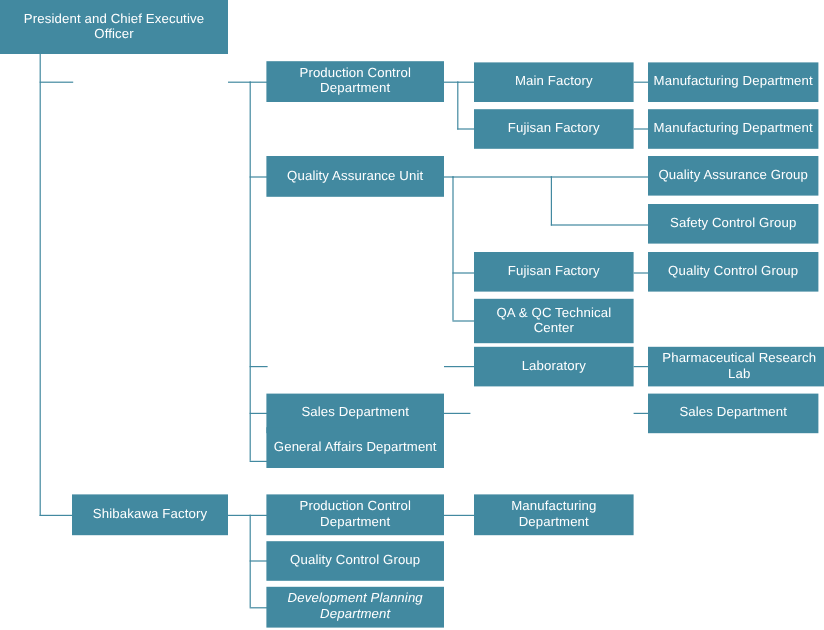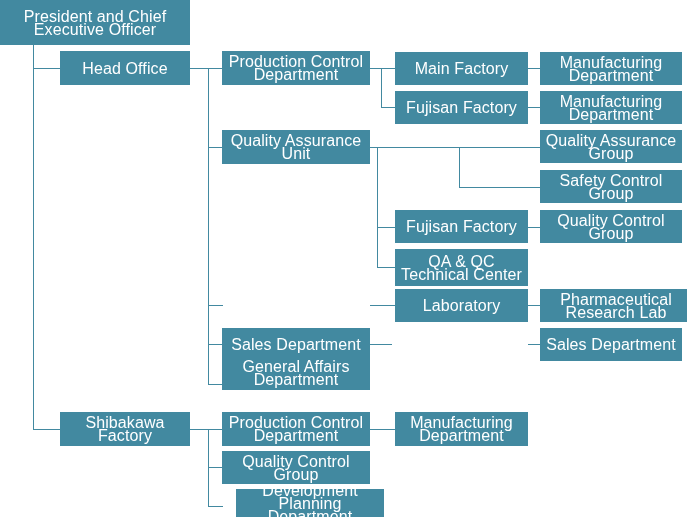--- a/index.html
+++ b/index.html
@@ -12,21 +12,21 @@
     width: 687px;
     height: 525px;
     background: #ffffff;
     font-family: "Liberation Sans", sans-serif;
     overflow: hidden;
   }
   .node {
     position: absolute;
     background: #4289a0;
     color: #ffffff;
-    font-size: 16px;
+    font-size: 11px;
     line-height: 13px;
     display: flex;
     align-items: center;
     justify-content: center;
     text-align: center;
     box-sizing: border-box;
     padding: 2px 4px;
     letter-spacing: 0.1px;
     z-index: 2;
   }
@@ -90,23 +90,20 @@
   <div class="conn h" style="left:208px; top:429px; width:15px;"></div>
   <div class="conn h" style="left:208px; top:467px; width:15px;"></div>
   <div class="conn h" style="left:208px; top:506px; width:15px;"></div>
 
   <div class="conn h" style="left:370px; top:429px; width:26px;"></div>
 
   <div class="node" style="left:0px; top:0px; width:190px; height:45px;">
     <span>President and Chief Executive Officer</span>
   </div>
 
-  <div class="node" style="left:60px; top:51px; width:130px; height:34px;">
-    <span>Head Office</span>
-  </div>
 
   <div class="node" style="left:222px; top:51px; width:148px; height:34px;">
     <span>Production Control Department</span>
   </div>
 
   <div class="node" style="left:395px; top:52px; width:133px; height:33px;">
     <span>Main Factory</span>
   </div>
 
   <div class="node" style="left:540px; top:52px; width:142px; height:33px;">
@@ -176,17 +173,17 @@
   </div>
 
   <div class="node" style="left:395px; top:412px; width:133px; height:34px;">
     <span>Manufacturing Department</span>
   </div>
 
   <div class="node" style="left:222px; top:451px; width:148px; height:33px;">
     <span>Quality Control Group</span>
   </div>
 
-  <div class="node" style="left:236px; top:489px; width:148px; height:28px;">
+  <div class="node" style="left:222px; top:489px; width:148px; height:34px;font-style:italic;">
     <span>Development Planning Department</span>
   </div>
 
 </div>
 
 </body></html>

